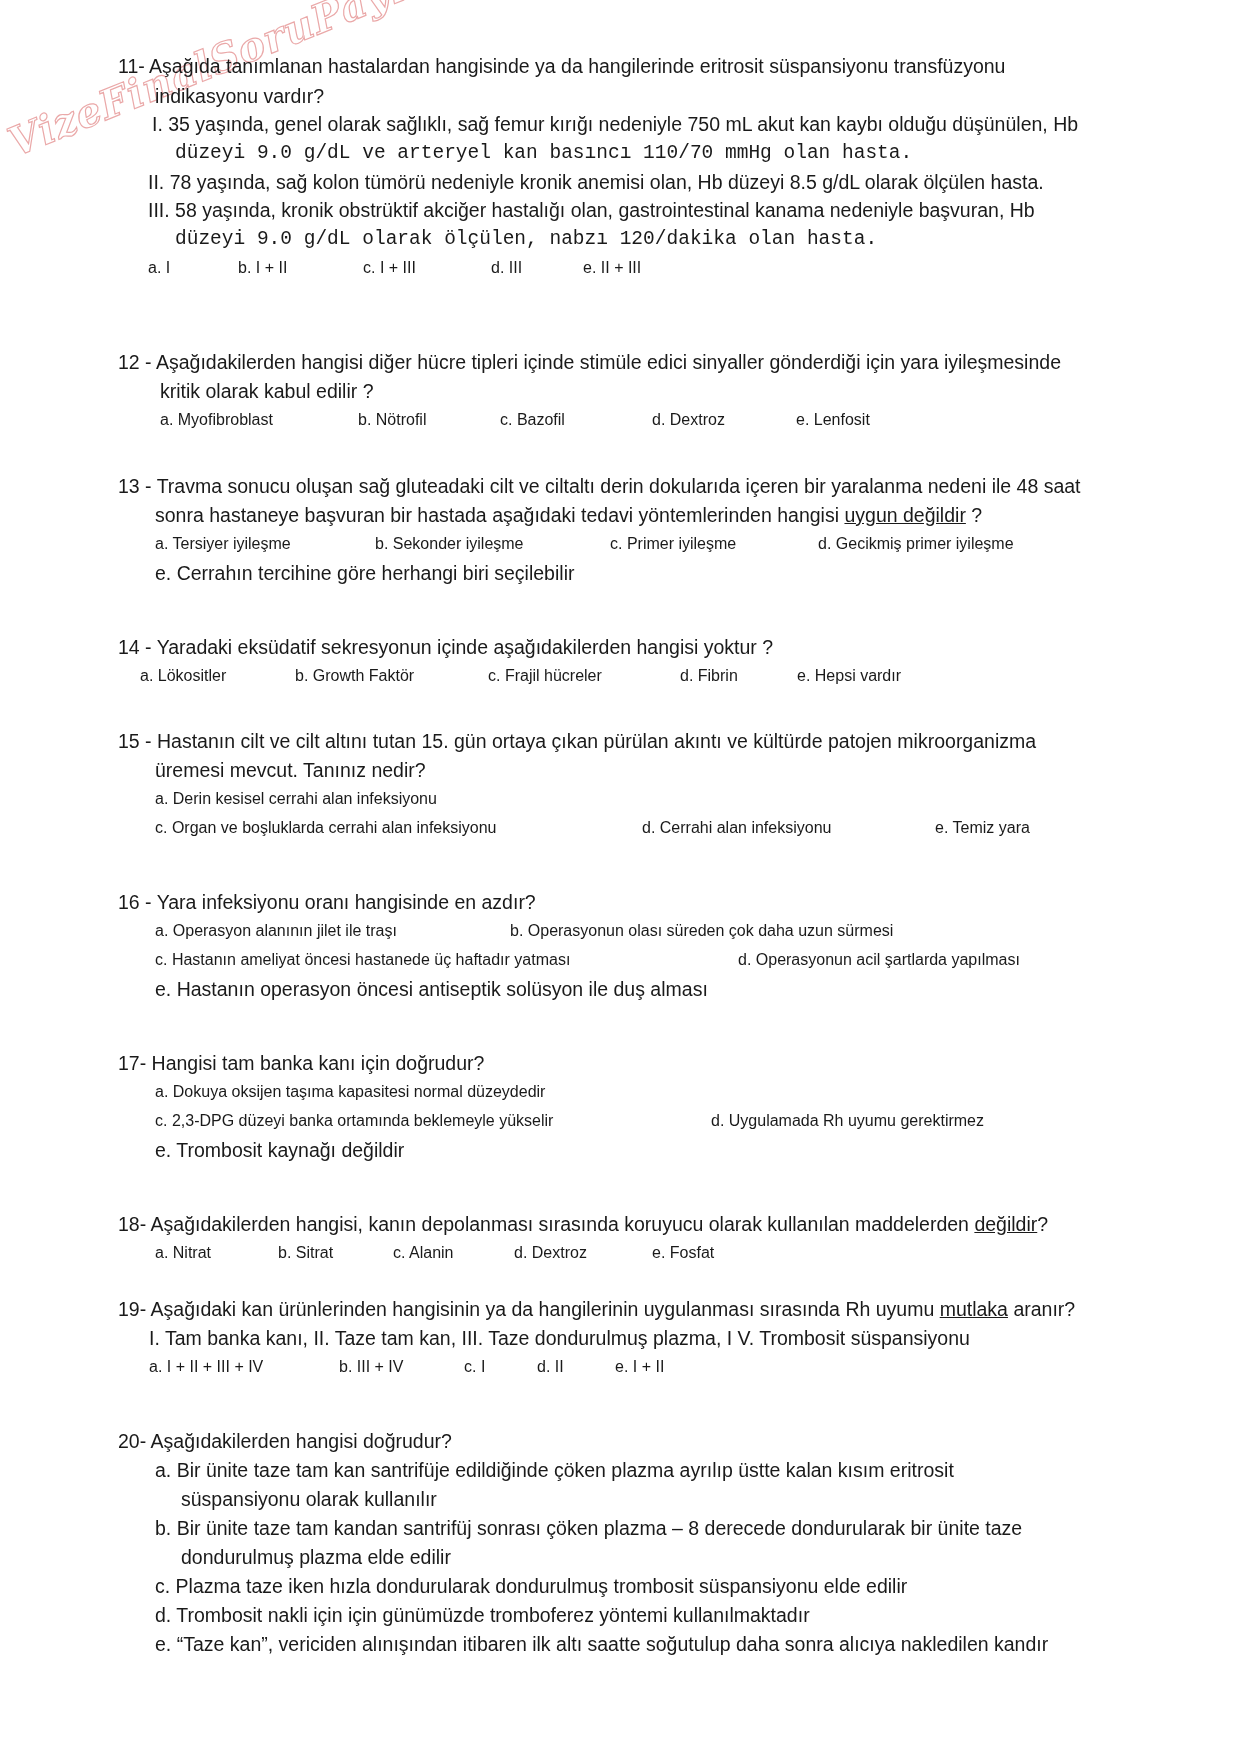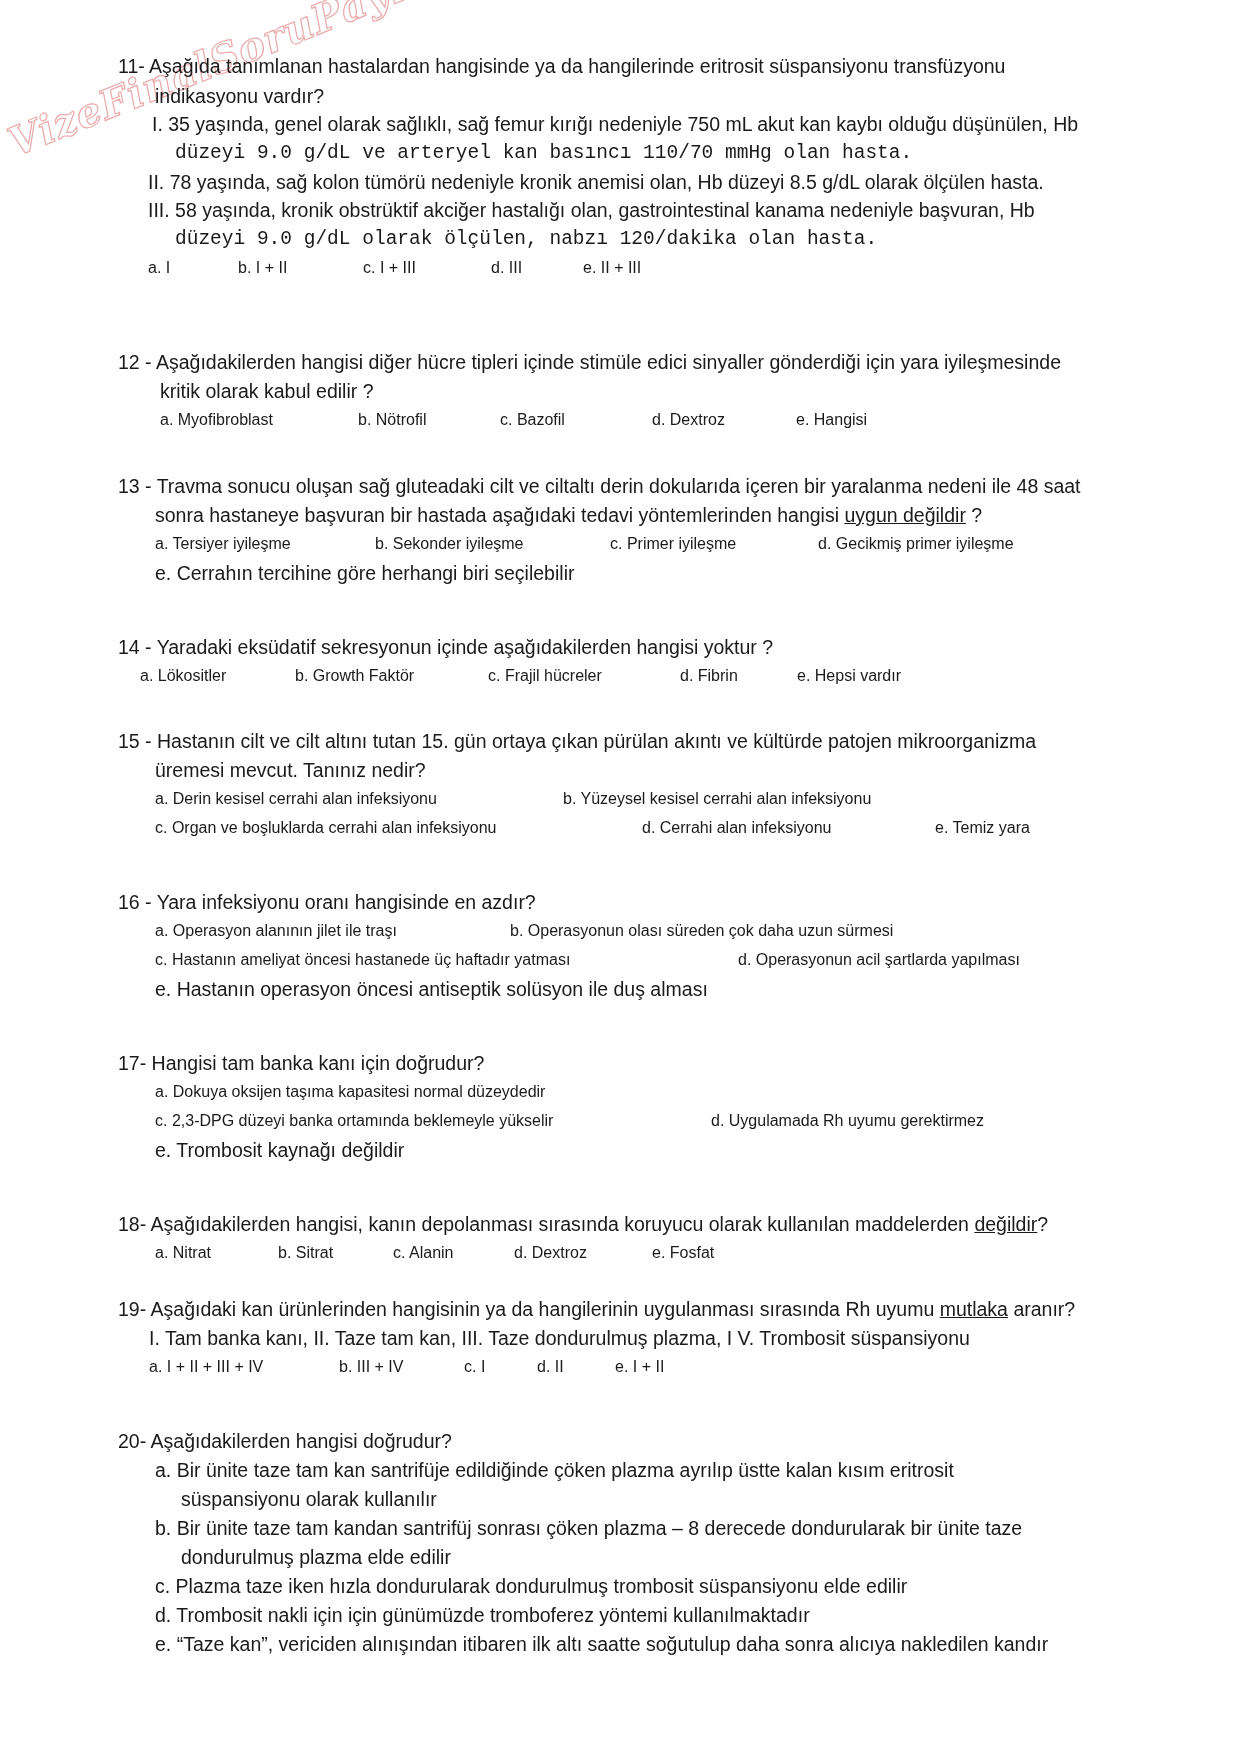--- a/index.html
+++ b/index.html
@@ -44,21 +44,21 @@
   </div>
 
   <div>
     <div class="line q" style="top:346px">12 - Aşağıdakilerden hangisi diğer hücre tipleri içinde stimüle edici sinyaller gönderdiği için yara iyileşmesinde</div>
     <div class="line" style="left:160px;top:375px">kritik olarak kabul edilir ?</div>
     <div class="opts" style="left:160px;top:404px;width:1000px;height:32px">
       <span class="opt" style="left:0">a.  Myofibroblast</span>
       <span class="opt" style="left:198px">b.  Nötrofil</span>
       <span class="opt" style="left:340px">c.  Bazofil</span>
       <span class="opt" style="left:492px">d.  Dextroz</span>
-      <span class="opt" style="left:636px">e.  Hangisi</span>
+      <span class="opt" style="left:636px">e.  Lenfosit</span>
     </div>
   </div>
 
   <div>
     <div class="line q" style="top:470px">13 - Travma sonucu oluşan sağ gluteadaki cilt ve ciltaltı derin dokularıda içeren bir yaralanma nedeni ile 48 saat</div>
     <div class="line i1" style="top:499px"><span>sonra hastaneye başvuran bir hastada aşağıdaki tedavi yöntemlerinden hangisi </span><u>uygun değildir</u><span> ?</span></div>
     <div class="opts" style="left:155px;top:528px;width:1000px;height:32px">
       <span class="opt" style="left:0">a.  Tersiyer iyileşme</span>
       <span class="opt" style="left:220px">b.  Sekonder iyileşme</span>
       <span class="opt" style="left:455px">c.  Primer iyileşme</span>
@@ -76,21 +76,20 @@
       <span class="opt" style="left:540px">d.  Fibrin</span>
       <span class="opt" style="left:657px">e.  Hepsi vardır</span>
     </div>
   </div>
 
   <div>
     <div class="line q" style="top:725px">15 - Hastanın cilt ve cilt altını tutan 15. gün ortaya çıkan pürülan akıntı ve kültürde patojen mikroorganizma</div>
     <div class="line i1" style="top:754px">üremesi mevcut. Tanınız nedir?</div>
     <div class="opts" style="left:155px;top:783px;width:1000px;height:32px">
       <span class="opt" style="left:0">a.  Derin kesisel cerrahi alan infeksiyonu</span>
-      <span class="opt" style="left:408px">b.  Yüzeysel kesisel cerrahi alan infeksiyonu</span>
     </div>
     <div class="opts" style="left:155px;top:812px;width:1000px;height:32px">
       <span class="opt" style="left:0">c.  Organ ve boşluklarda cerrahi alan infeksiyonu</span>
       <span class="opt" style="left:487px">d.  Cerrahi alan infeksiyonu</span>
       <span class="opt" style="left:780px">e.  Temiz yara</span>
     </div>
   </div>
 
   <div>
     <div class="line q" style="top:886px">16 - Yara infeksiyonu oranı hangisinde en azdır?</div>

